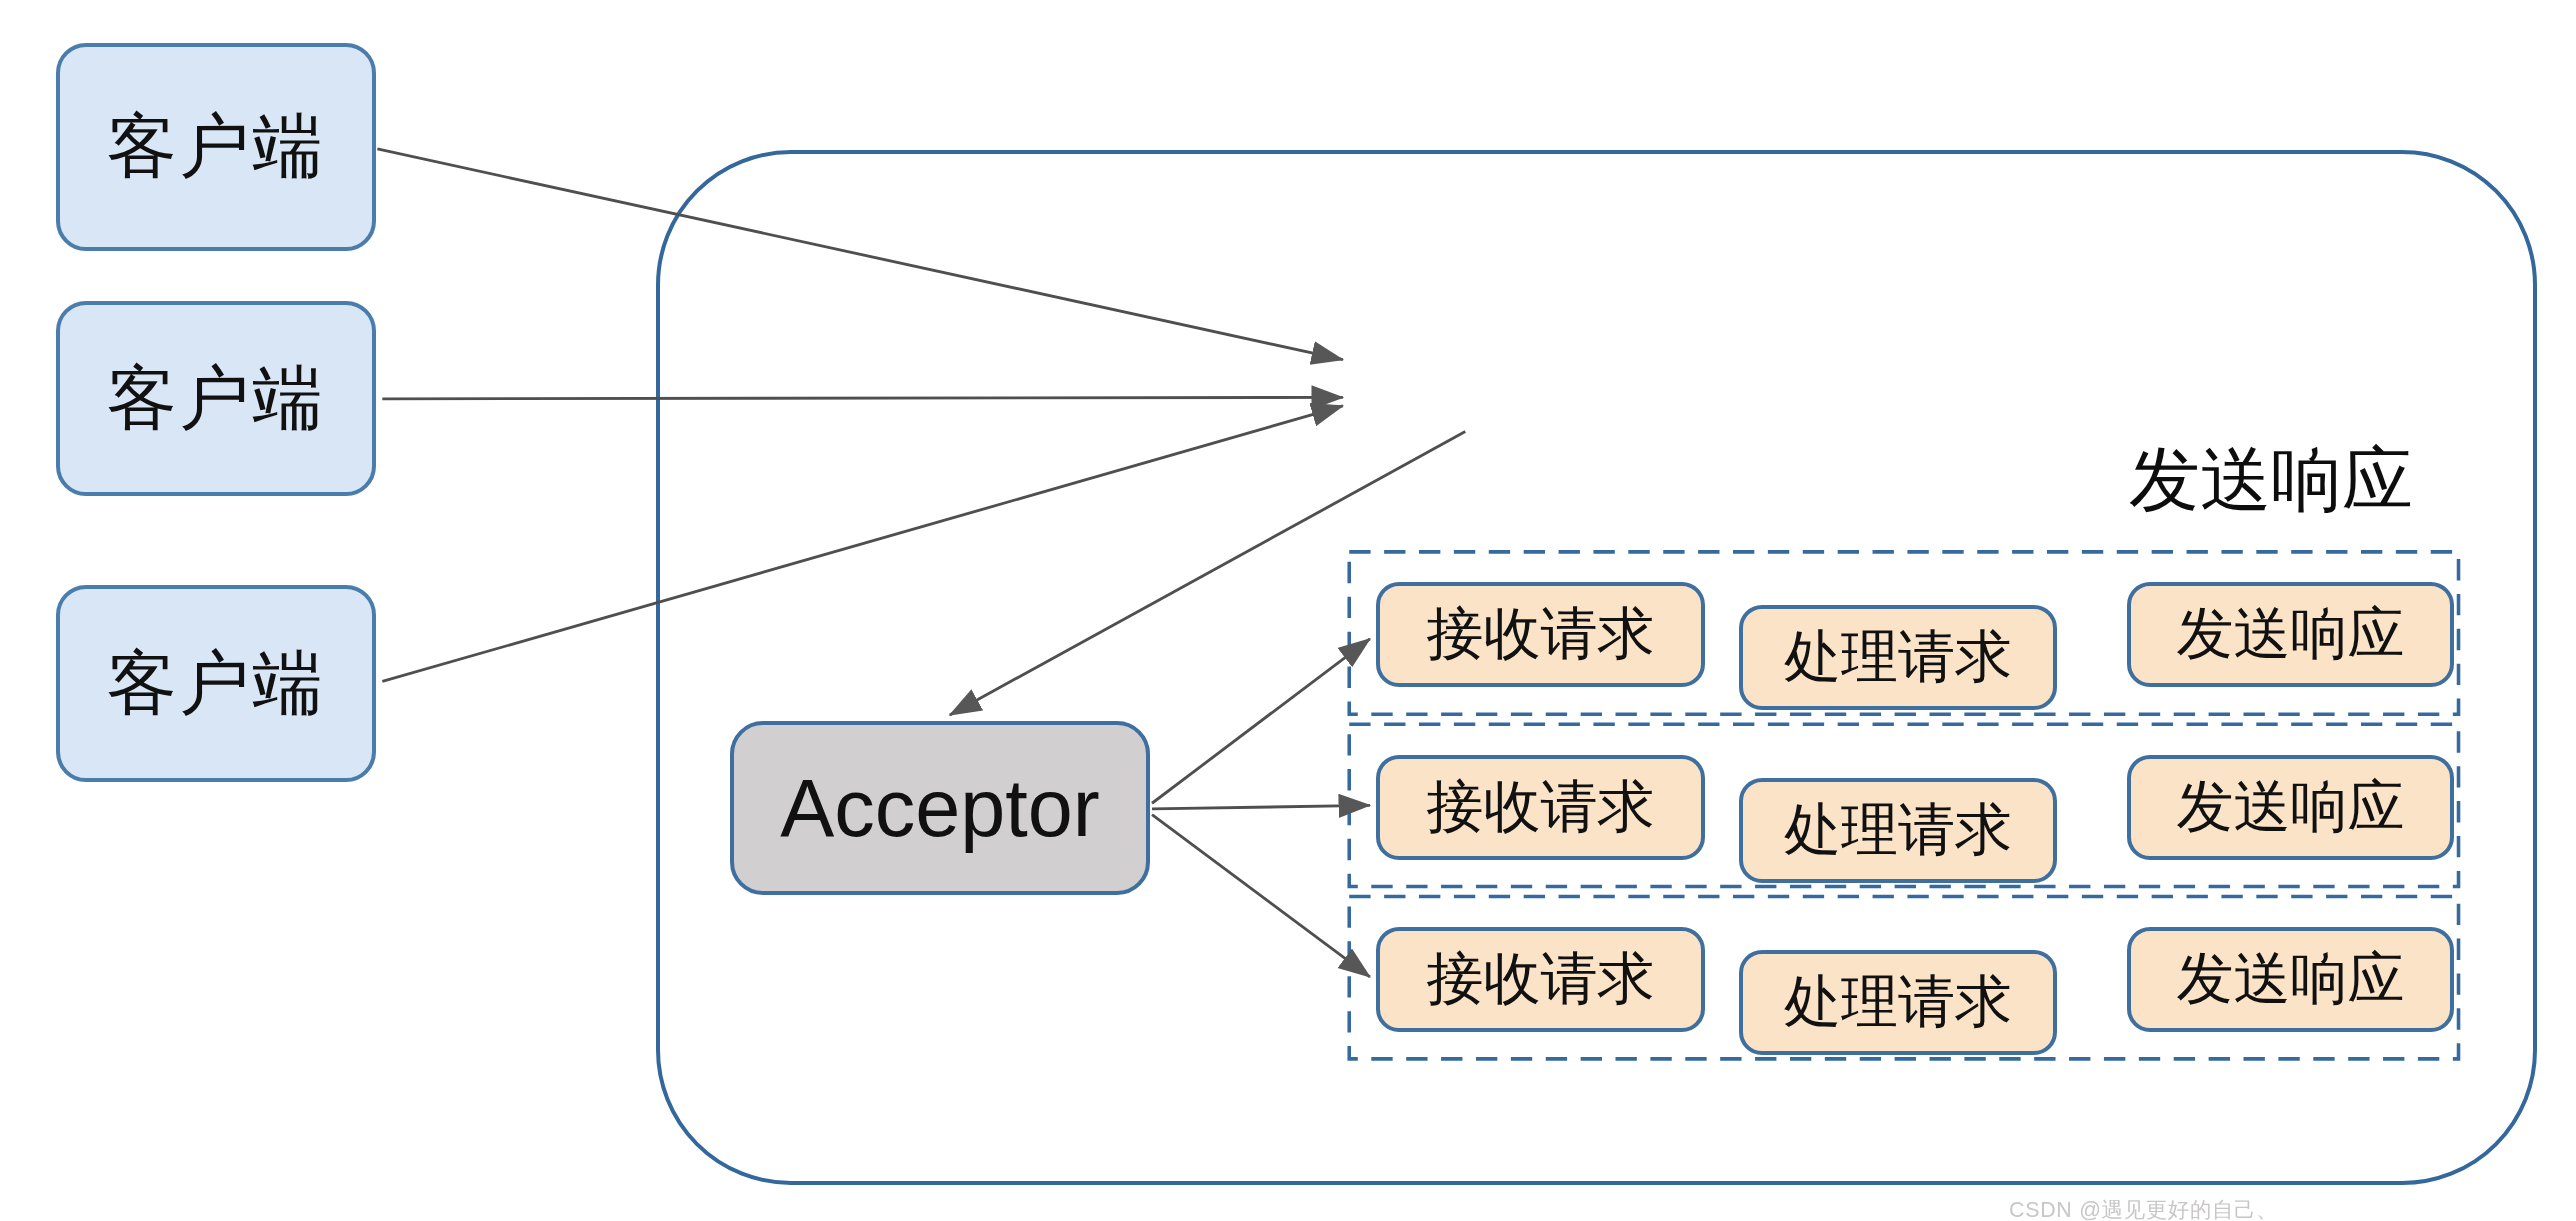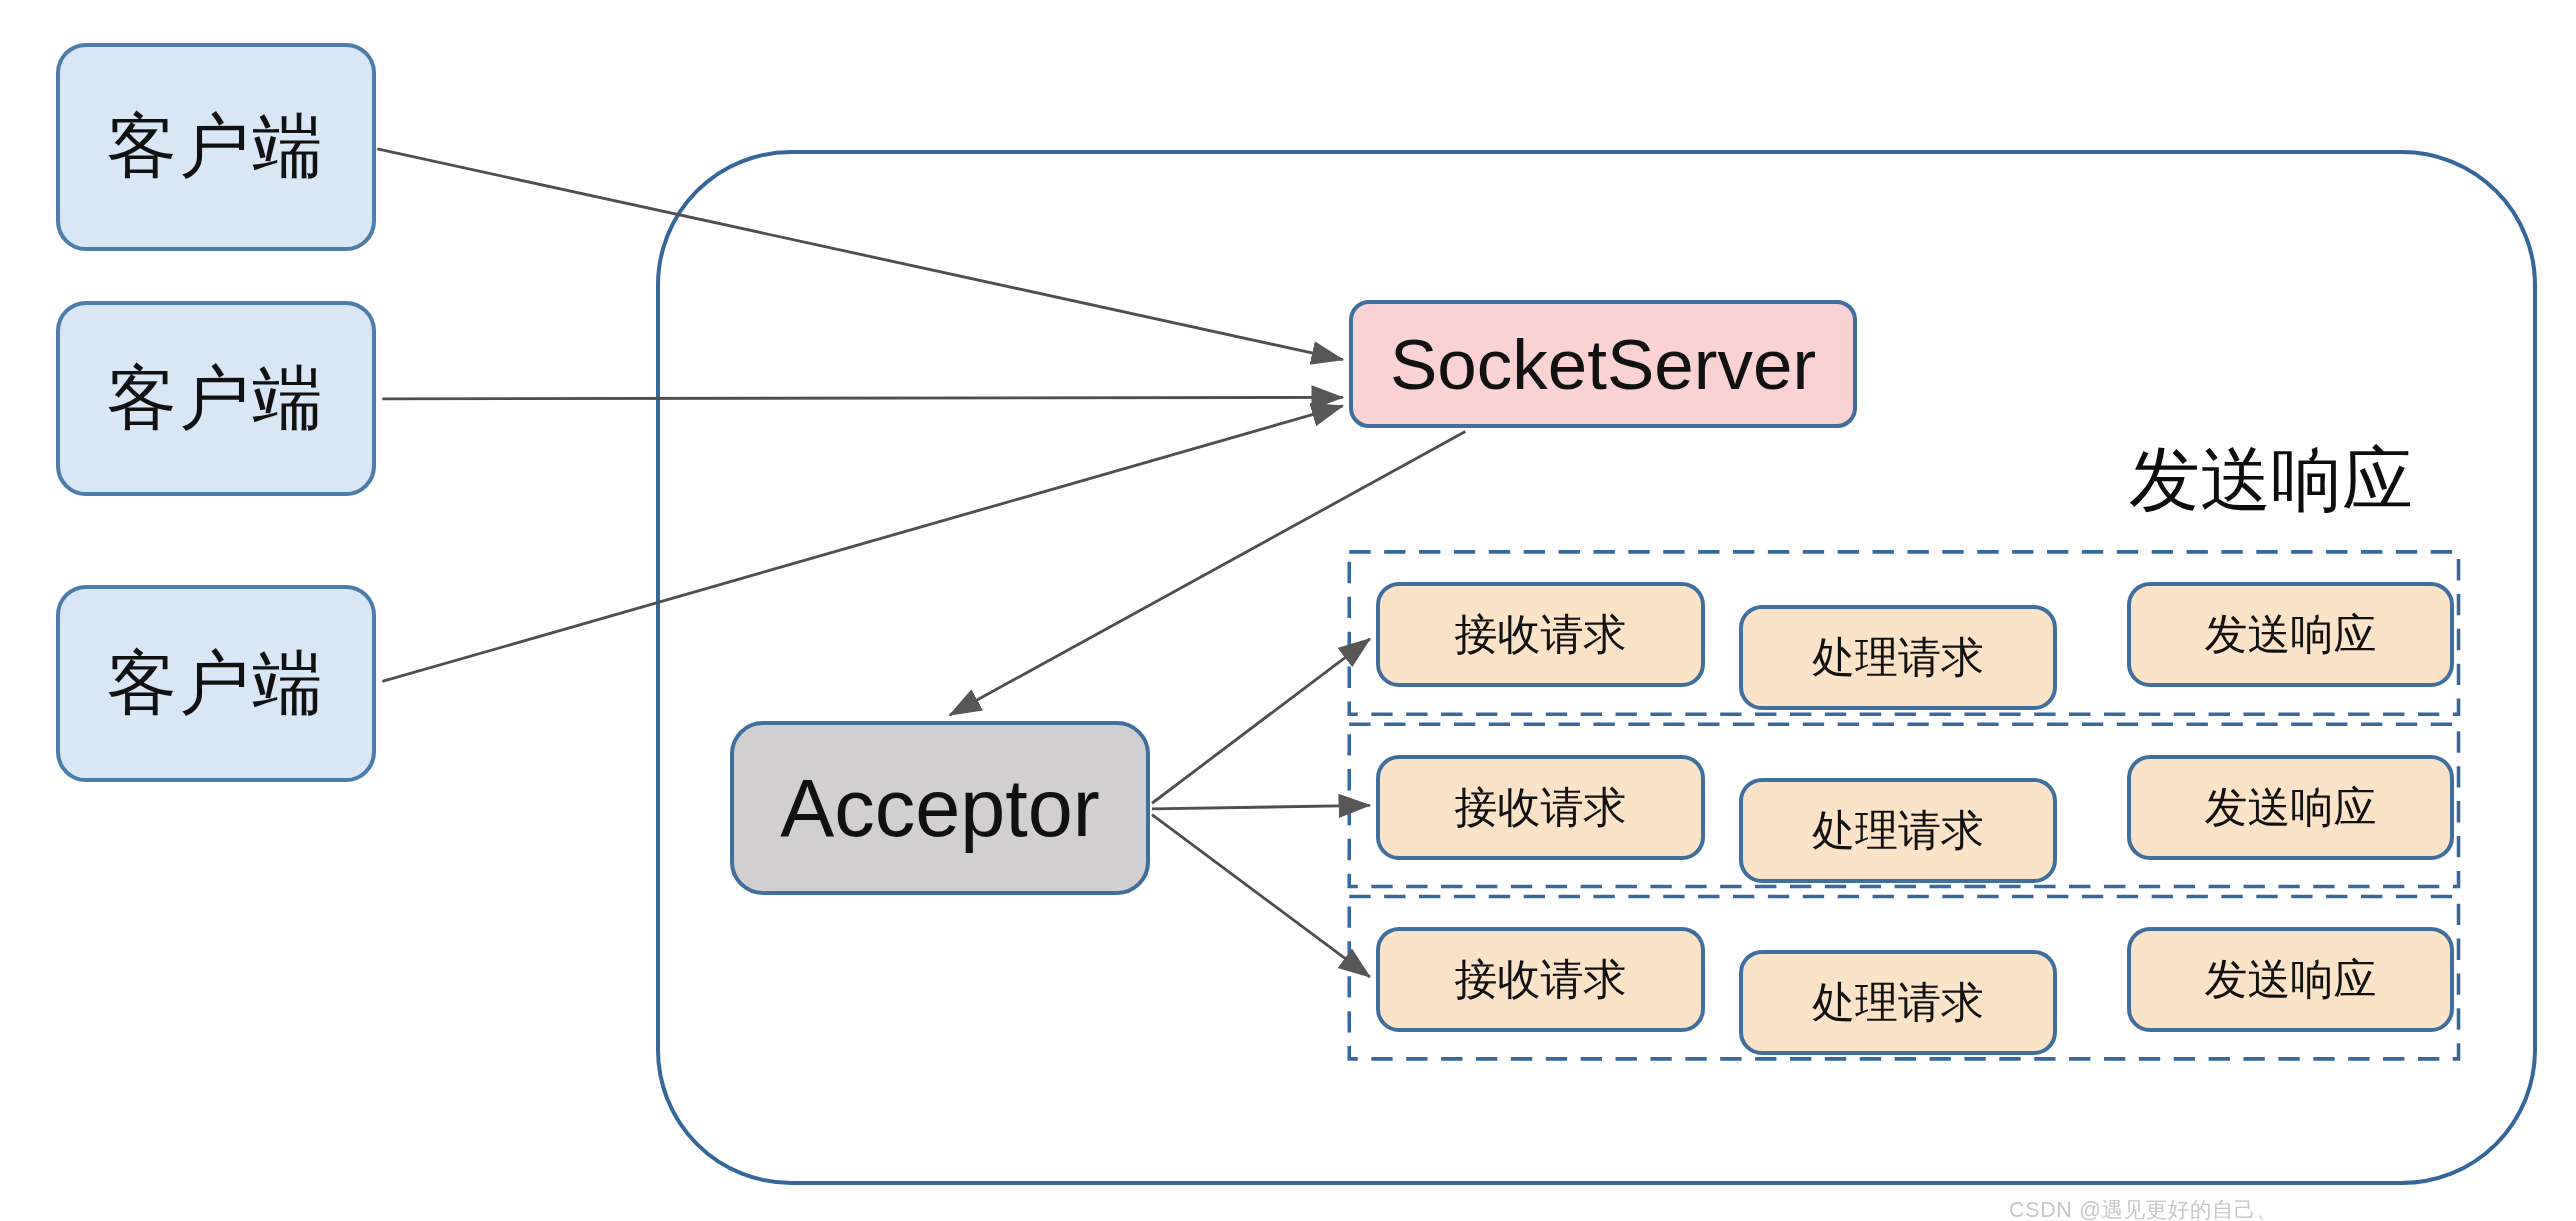--- a/index.html
+++ b/index.html
@@ -26,21 +26,21 @@
   .socketserver{left:1349px;top:300px;width:508px;height:128px;background:#fbd2d4;
         border:4.3px solid #3f6f9f;border-radius:20px;font-size:71px;}
 
   .acceptor{left:730px;top:721px;width:420px;height:174px;background:#d1cfd0;
         border:4.3px solid #3f6f9f;border-radius:33px;font-size:81px;}
 
   .pool-title{position:absolute;left:2086px;top:440px;width:370px;height:80px;
         display:flex;align-items:center;justify-content:center;white-space:nowrap;
         font-size:71px;color:#0d0d0d;}
 
-  .step{background:#fbe3c8;border:4.3px solid #3f6f9f;border-radius:23px;font-size:43px;
+  .step{background:#fbe3c8;border:4.3px solid #3f6f9f;border-radius:23px;font-size:57px;
         height:105px;}
   .col1{left:1376px;width:329px;}
   .col2{left:1739px;width:318px;margin-top:23px;}
   .col3{left:2099px;width:327px;margin-left:28px;}
   .rowy1{top:582px;}
   .rowy2{top:755px;}
   .rowy3{top:927px;}
 
   svg.overlay{position:absolute;left:0;top:0;width:2576px;height:1222px;pointer-events:none;}
   .dashed{fill:none;stroke:#36699e;stroke-width:5;stroke-dasharray:30 19;}
@@ -80,23 +80,20 @@
     <span>客户端</span>
   </div>
   <div class="node client client2">
     <span>客户端</span>
   </div>
   <div class="node client client3">
     <span>客户端</span>
   </div>
 
 
-  <div class="node socketserver">
-    <span>SocketServer</span>
-  </div>
 
   <div class="node acceptor">
     <span>Acceptor</span>
   </div>
 
   <div class="pool-title">
     <span>发送响应</span>
   </div>
 
   <div class="node step col1 rowy1">

